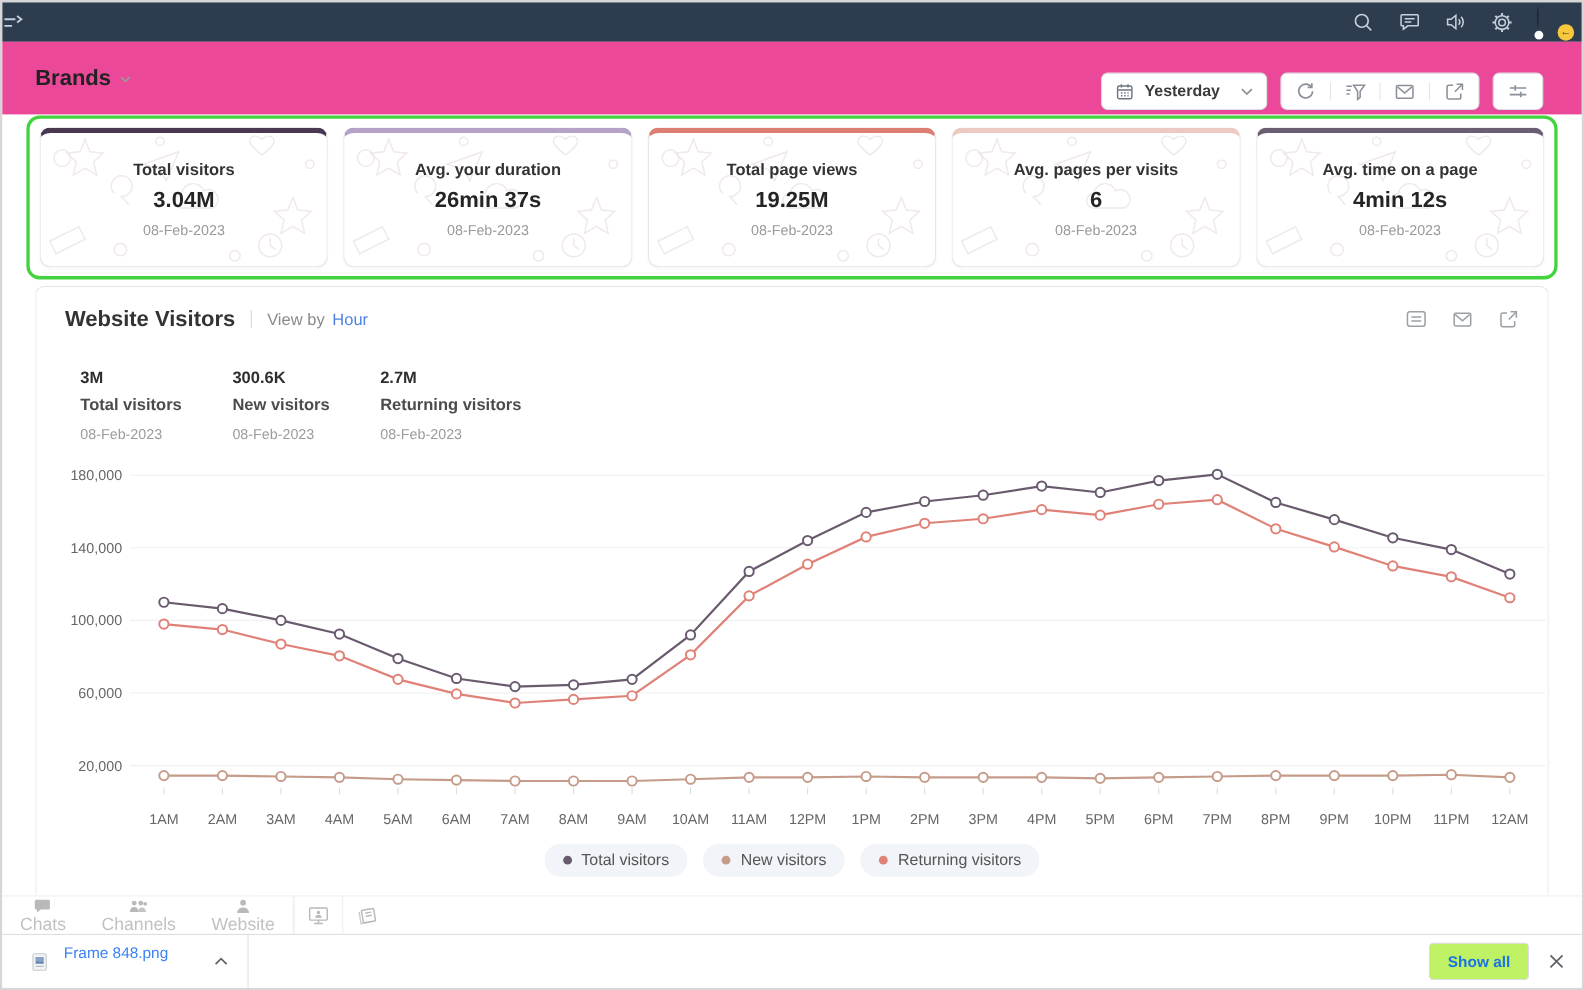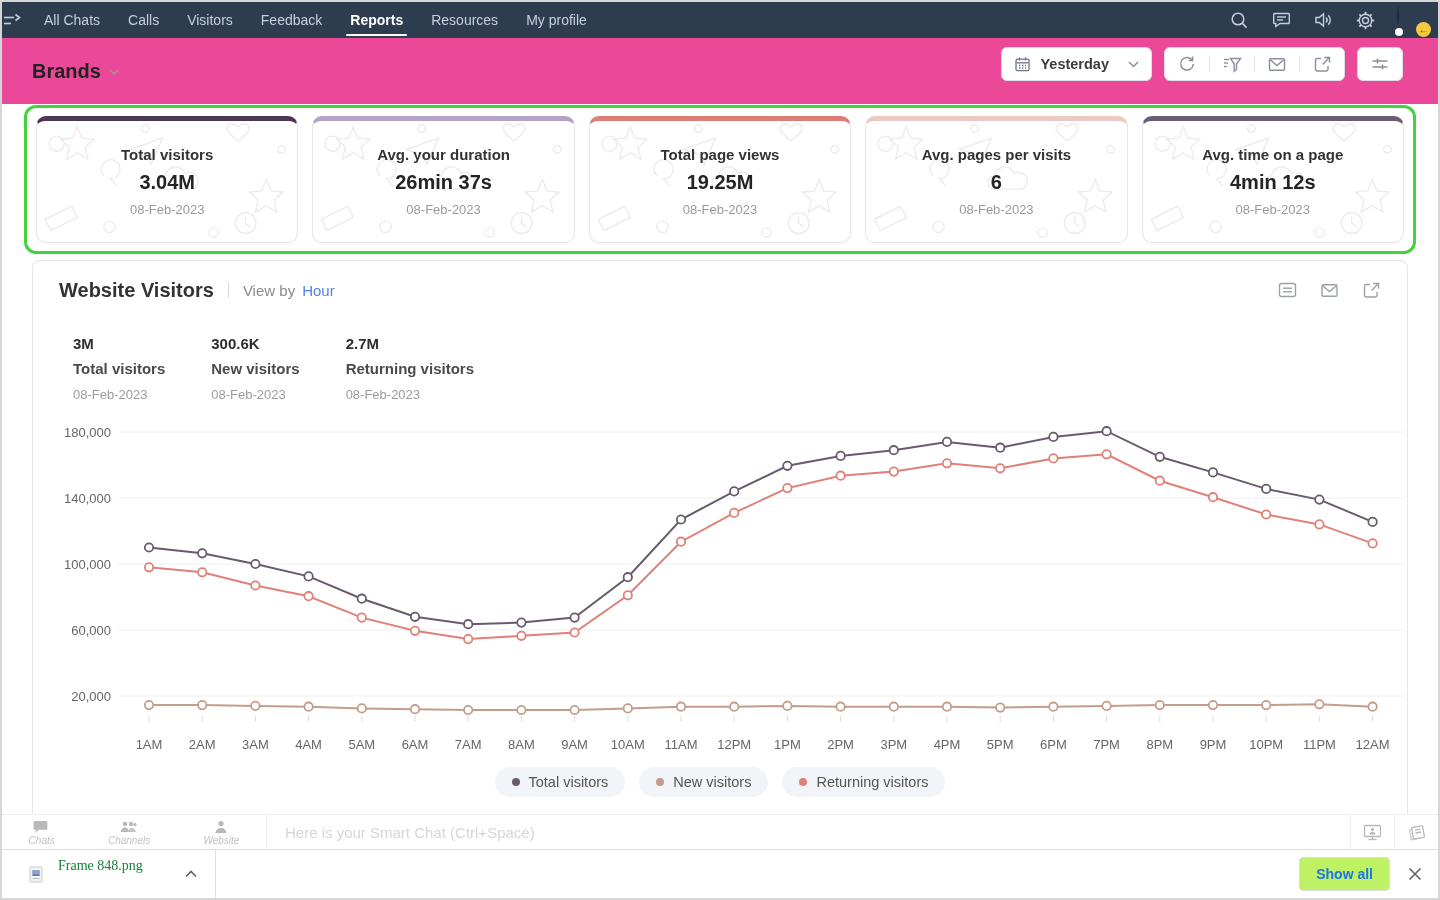--- a/index.html
+++ b/index.html
@@ -39,21 +39,21 @@
     position:absolute; right:-7px; bottom:-3px; width:15px; height:15px; border-radius:50%;
     background:#f7c83d; color:#4a3a10; font-size:10px; line-height:15px; text-align:center; font-weight:700;
   }
   .avatar-dot { position:absolute; left:-2px; bottom:-2px; width:8px; height:8px; border-radius:50%; background:#fff; }
 
   
   .page-header { position:absolute; top:36px; left:0; right:0; height:66px; background:#ec4899; }
   .page-title-row { position:absolute; left:30px; top:22px; display:flex; align-items:center; gap:8px; }
   .page-title { font-size:20px; font-weight:700; color:#222; }
   .caret-down { width:10px; height:6px; }
-  .toolbar { position:absolute; right:35px; top:9px; display:flex; align-items:center; gap:12px; }
+  .toolbar { position:absolute; right:35px; top:28px; display:flex; align-items:center; gap:12px; }
   .tb-btn {
     height:34px; background:#fff; border:1px solid #dcdfe3; border-radius:6px;
     display:flex; align-items:center; gap:9px; padding:0 12px; cursor:pointer; color:#6b7480;
   }
   .tb-btn .tb-label { font-size:14.5px; font-weight:700; color:#3b3b3b; }
   .tb-group { height:34px; background:#fff; border:1px solid #dcdfe3; border-radius:6px; display:flex; align-items:center; }
   .tb-group .tb-ic { width:44px; height:100%; display:flex; align-items:center; justify-content:center; color:#8a909a; cursor:pointer; }
   .tb-sep { width:1px; height:16px; background:#e3e5e8; }
   .tb-square { width:44px; justify-content:center; }
 
@@ -104,64 +104,55 @@
   .legend-dot { width:8px; height:8px; border-radius:50%; }
   .legend-label { font-size:14.5px; color:#555; }
 
   
   .chatbar {
     position:absolute; left:0; right:0; top:812px; height:35px; background:#fff;
     border-top:1px solid #e7e7e7; display:flex; align-items:stretch; opacity:0.62;
   }
   .chat-tabs { width:265px; display:flex; align-items:center; justify-content:space-around; border-right:1px solid #e7e7e7; }
   .chat-tab { display:flex; flex-direction:column; align-items:center; gap:1px; color:#8f8f8f; cursor:pointer; padding-top:2px; }
-  .chat-tab .ct-label { font-size:10px; color:#9b9b9b;font-style:italic; }
+  .chat-tab .ct-label { font-size:16px; color:#9b9b9b; }
   .chat-input-wrap { flex:1; display:flex; align-items:center; padding:0 18px; }
   .chat-input { border:none; outline:none; width:100%; font-size:15px; font-family:"Liberation Sans",sans-serif; color:#555; background:transparent; }
   .chat-input::placeholder { color:#bdbdbd; }
   .chat-right { display:flex; align-items:center; }
   .cr-sep { width:1px; height:100%; background:#e7e7e7; }
   .cr-ic { width:43px; display:flex; align-items:center; justify-content:center; color:#8f8f8f; cursor:pointer; height:100%; }
 
   
   .downloadbar {
     position:absolute; left:0; right:0; bottom:0; top:847px; background:#fff;
     border-top:1px solid #dedede; display:flex; align-items:center;
   }
   .dl-item { display:flex; align-items:center; height:100%; padding:0 18px 0 26px; cursor:pointer; }
-  .dl-name { font-size:14px; color:#15803d; margin:0 42px 16px 14px;font-family:Liberation Serif, serif; }
+  .dl-name { font-size:14px; color:#3b82f6; margin:0 42px 16px 14px; }
   .dl-chevron { color:#5f6368; }
   .dl-divider { width:1px; height:100%; background:#e0e0e0; }
   .dl-right { margin-left:auto; display:flex; align-items:center; gap:18px; padding-right:16px; }
   .show-all-btn {
     border:1px solid #dadce0; background:#bef264; border-radius:4px; padding:8px 16px;
     color:#1a73e8; font-size:14px; font-weight:700; font-family:"Liberation Sans",sans-serif; cursor:pointer;
   }
   .dl-close { color:#5f6368; cursor:pointer; display:flex; }
 </style>
 </head>
 <body>
 
 <div class="topnav">
   <span class="nav-collapse nav-icon">
     <svg width="19" height="15" viewBox="0 0 19 15" stroke="currentColor" stroke-width="1.6" fill="none">
       <path d="M1 4.5h10"></path>
         <path d="M1 10.5h7"></path>
         <path d="M12.5 1.5l4 3-4 3"></path>
     </svg>
   </span>
-  <div class="nav-items">
-    <span class="nav-item">All Chats</span>
-    <span class="nav-item">Calls</span>
-    <span class="nav-item">Visitors</span>
-    <span class="nav-item">Feedback</span>
-    <span class="nav-item active">Reports</span>
-    <span class="nav-item">Resources</span>
-    <span class="nav-item">My profile</span>
-  </div>
   <div class="nav-right">
     <span class="nav-icon">
       <svg width="18" height="18" viewBox="0 0 18 18" fill="none" stroke="currentColor" stroke-width="1.5">
         <circle cx="8" cy="8" r="5.8"></circle>
           <line x1="12.4" y1="12.4" x2="16.6" y2="16.6"></line>
       </svg>
     </span>
     <span class="nav-icon">
       <svg width="19" height="18" viewBox="0 0 19 18" fill="none" stroke="currentColor" stroke-width="1.4">
         <path d="M2.5 2.5h14a.8.8 0 0 1 .8.8v8.4a.8.8 0 0 1-.8.8H8l-4.2 3v-3H2.5a.8.8 0 0 1-.8-.8V3.3a.8.8 0 0 1 .8-.8z"></path>
@@ -596,23 +587,20 @@
       <span class="ct-label">Channels</span>
     </span>
     <span class="chat-tab">
       <svg width="14" height="14" viewBox="0 0 14 14" fill="currentColor">
         <circle cx="7" cy="3.6" r="2.6"></circle>
           <path d="M1.6 13c0-3 2.4-5 5.4-5s5.4 2 5.4 5z"></path>
       </svg>
       <span class="ct-label">Website</span>
     </span>
   </div>
-  <div class="chat-input-wrap">
-    <input class="chat-input" type="text" placeholder="Here is your Smart Chat (Ctrl+Space)" style="">
-  </div>
   <div class="chat-right">
     <span class="cr-sep"></span>
     <span class="cr-ic">
       <svg width="19" height="17" viewBox="0 0 19 17" fill="none" stroke="currentColor" stroke-width="1.3">
         <rect x="1.5" y="1.5" width="16" height="11" rx="1"></rect>
         <circle cx="9.5" cy="5.6" r="1.6" fill="currentColor" stroke="none"></circle>
         <path d="M6.4 10.4c.3-1.7 1.6-2.7 3.1-2.7s2.8 1 3.1 2.7z" fill="currentColor" stroke="none"></path>
         <line x1="9.5" y1="12.5" x2="9.5" y2="15"></line>
           <line x1="5.5" y1="15.5" x2="13.5" y2="15.5"></line>
       </svg>

